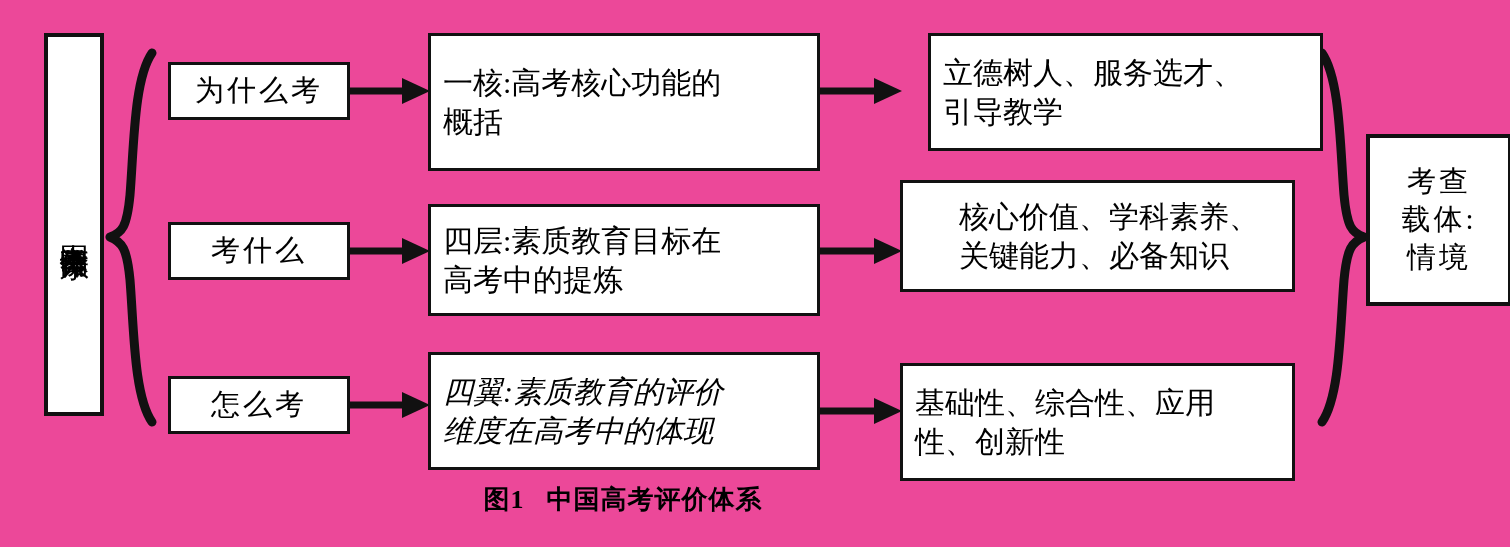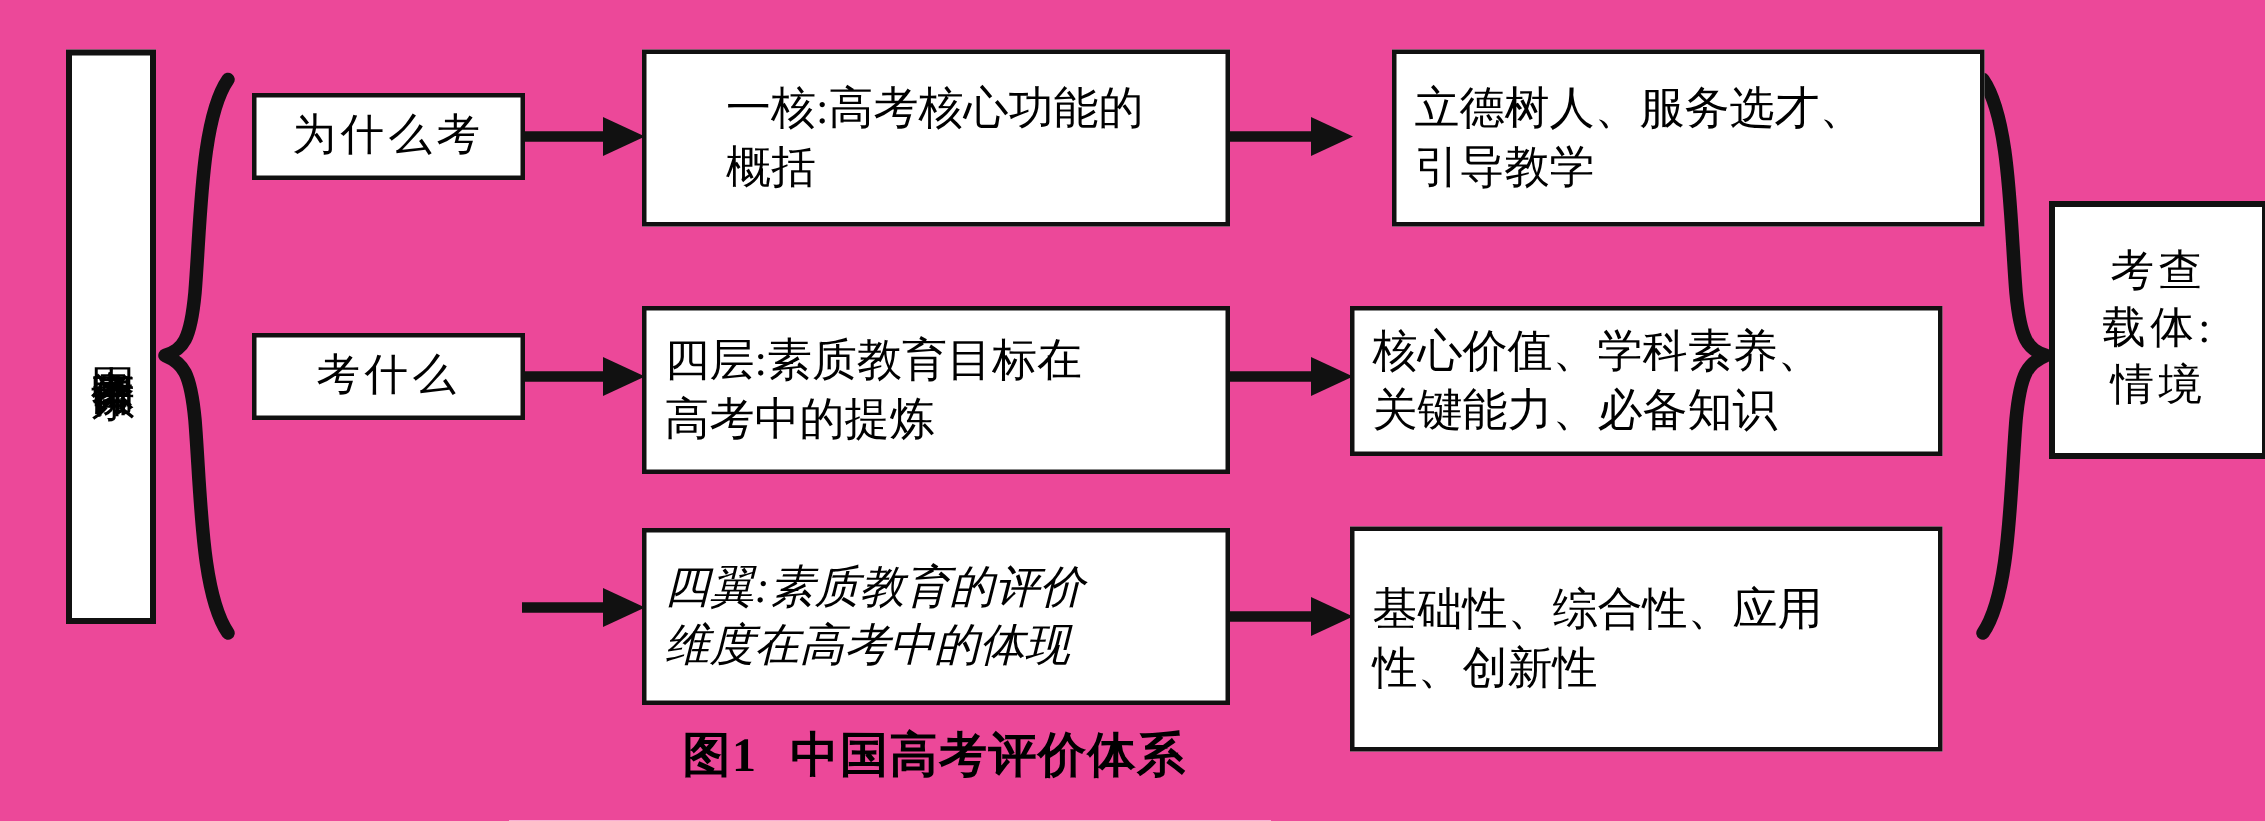--- a/index.html
+++ b/index.html
@@ -73,39 +73,39 @@
     width: 392px;
     justify-content: flex-start;
   }
   .d-box .box-text {
     text-align: left;
     font-size: 30px;
     line-height: 1.30;
     padding: 0 8px 0 12px;
     letter-spacing: 0px;
   }
-  #d-box-1 { top: 33px; height: 118px; padding-left: 41px; }
+  #d-box-1 { top: 33px; height: 138px; }
   #d-box-2 { top: 204px; height: 112px; }
   #d-box-3 { top: 352px; height: 118px; font-style: italic; }
 
   
   .c-box {
     left: 900px;
     width: 395px;
     justify-content: flex-start;
   }
   .c-box .box-text {
     text-align: left;
     font-size: 30px;
     line-height: 1.30;
     padding: 0 6px 0 12px;
   }
   #c-box-1 { top: 33px; height: 118px; margin-left: 28px; }
-  #c-box-2 { top: 204px; height: 100px; }
-  #c-box-3 { top: 351px; height: 150px; }
+  #c-box-2 { top: 180px; height: 112px; padding-left: 44px; }
+  #c-box-3 { top: 363px; height: 118px; }
 
   
   #carrier-box {
     left: 1366px;
     top: 134px;
     width: 146px;
     height: 172px;
     border-width: 4px;
     justify-content: center;
   }
@@ -117,21 +117,21 @@
   }
 
   .connector { position: absolute; }
 
   .caption {
     position: absolute;
     left: 0;
     top: 482px;
     width: 1246px;
     text-align: center;
-    font-size: 32px;
+    font-size: 26px;
     font-weight: bold;
     letter-spacing: 1px;
     font-family: "Liberation Serif", "DejaVu Serif", serif;
   }
   .caption .gap { display: inline-block; width: 22px; }
 </style>
 </head>
 <body>
 
 <div id="canvas">
@@ -181,20 +181,23 @@
   </div>
   <svg class="connector" style="left:818px; top:236px; width:86px; height:30px;" viewBox="0 0 86 30">
     <line x1="0" y1="15" x2="62" y2="15" stroke="#111111" stroke-width="7"></line>
     <polygon points="56,2 84,15 56,28" fill="#111111"></polygon>
   </svg>
   <div class="box c-box" id="c-box-2">
     <span class="box-text">核心价值、学科素养、
 关键能力、必备知识</span>
   </div>
 
+  <div class="box q-box" id="q-box-3">
+    <span class="box-text">怎么考</span>
+  </div>
   <svg class="connector" style="left:348px; top:390px; width:84px; height:30px;" viewBox="0 0 84 30">
     <line x1="0" y1="15" x2="60" y2="15" stroke="#111111" stroke-width="7"></line>
     <polygon points="54,2 82,15 54,28" fill="#111111"></polygon>
   </svg>
   <div class="box d-box" id="d-box-3">
     <span class="box-text">四翼:素质教育的评价
 维度在高考中的体现</span>
   </div>
   <svg class="connector" style="left:818px; top:396px; width:86px; height:30px;" viewBox="0 0 86 30">
     <line x1="0" y1="15" x2="62" y2="15" stroke="#111111" stroke-width="7"></line>

